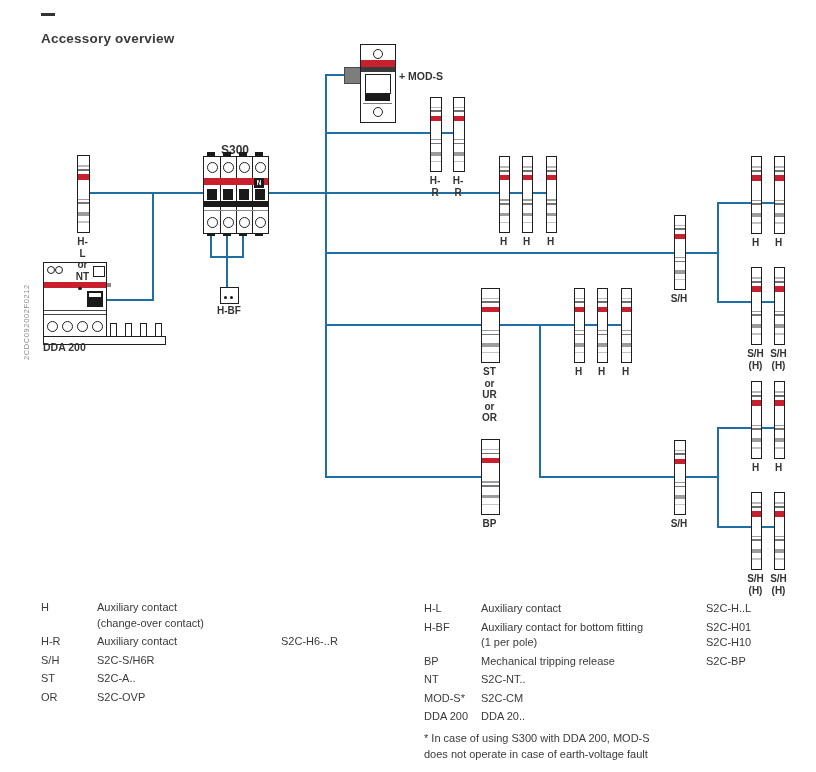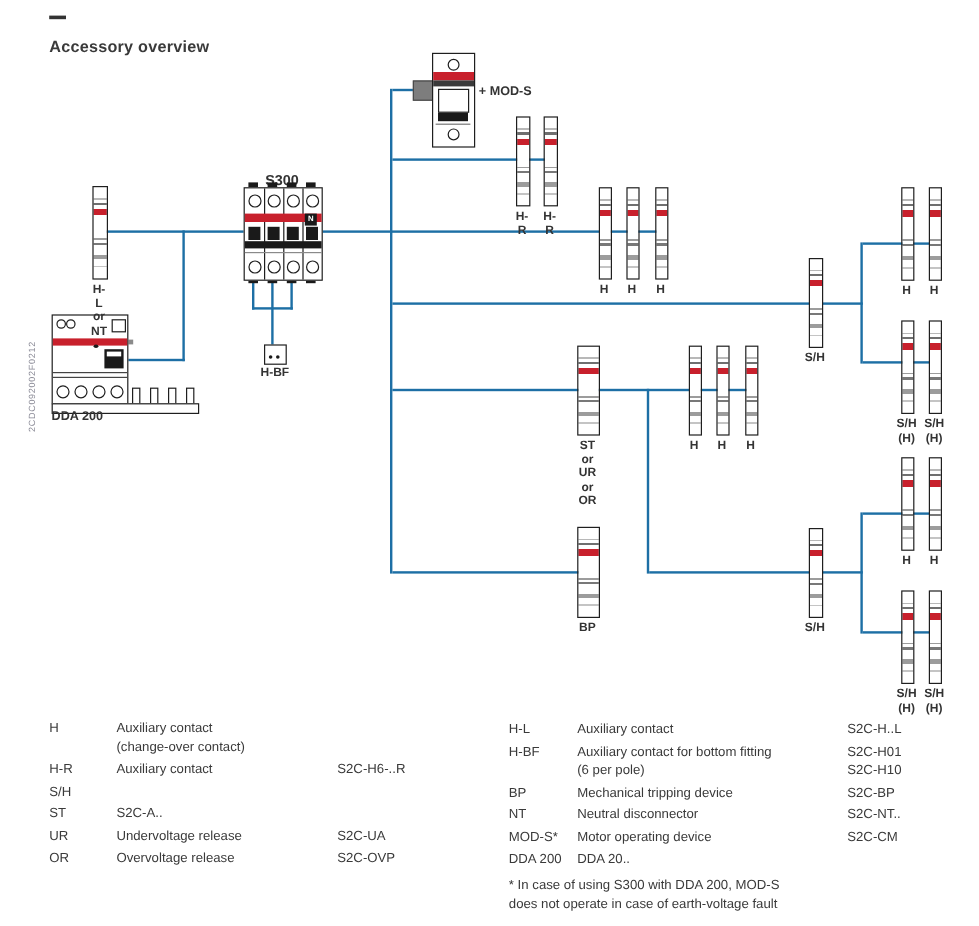--- a/index.html
+++ b/index.html
@@ -289,63 +289,56 @@
       <div class="lg-desc">Auxiliary contact
 (change-over contact)</div>
     </div>
     <div class="lg-row">
       <div class="lg-term">H-R</div>
       <div class="lg-desc">Auxiliary contact</div>
       <div class="lg-code">S2C-H6-..R</div>
     </div>
     <div class="lg-row">
       <div class="lg-term">S/H</div>
+      <div class="lg-code">S2C-S/H6R</div>
     </div>
     <div class="lg-row">
       <div class="lg-term">ST</div>
       <div class="lg-code">S2C-A..</div>
     </div>
     <div class="lg-row">
-      <div class="lg-term">UR</div>
-      <div class="lg-desc">Undervoltage release</div>
-      <div class="lg-code">S2C-UA</div>
-    </div>
-    <div class="lg-row">
       <div class="lg-term">OR</div>
-      <div class="lg-desc">Overvoltage release</div>
       <div class="lg-code">S2C-OVP</div>
     </div>
   </div>
 
   <div class="legend legend-right" style="left:424px;top:601px;width:380px;">
     <div class="lg-row">
       <div class="lg-term">H-L</div>
       <div class="lg-desc">Auxiliary contact</div>
       <div class="lg-code">S2C-H..L</div>
     </div>
     <div class="lg-row">
       <div class="lg-term">H-BF</div>
       <div class="lg-desc">Auxiliary contact for bottom fitting
-(6 per pole)</div>
+(1 per pole)</div>
       <div class="lg-code">S2C-H01
 S2C-H10</div>
     </div>
     <div class="lg-row">
       <div class="lg-term">BP</div>
-      <div class="lg-desc">Mechanical tripping device</div>
+      <div class="lg-desc">Mechanical tripping release</div>
       <div class="lg-code">S2C-BP</div>
     </div>
     <div class="lg-row">
       <div class="lg-term">NT</div>
-      <div class="lg-desc">Neutral disconnector</div>
       <div class="lg-code">S2C-NT..</div>
     </div>
     <div class="lg-row">
       <div class="lg-term">MOD-S*</div>
-      <div class="lg-desc">Motor operating device</div>
       <div class="lg-code">S2C-CM</div>
     </div>
     <div class="lg-row">
       <div class="lg-term">DDA 200</div>
       <div class="lg-code">DDA 20..</div>
     </div>
   </div>
 
   <div class="footnote">* In case of using S300 with DDA 200, MOD-S
 does not operate in case of earth-voltage fault</div>

